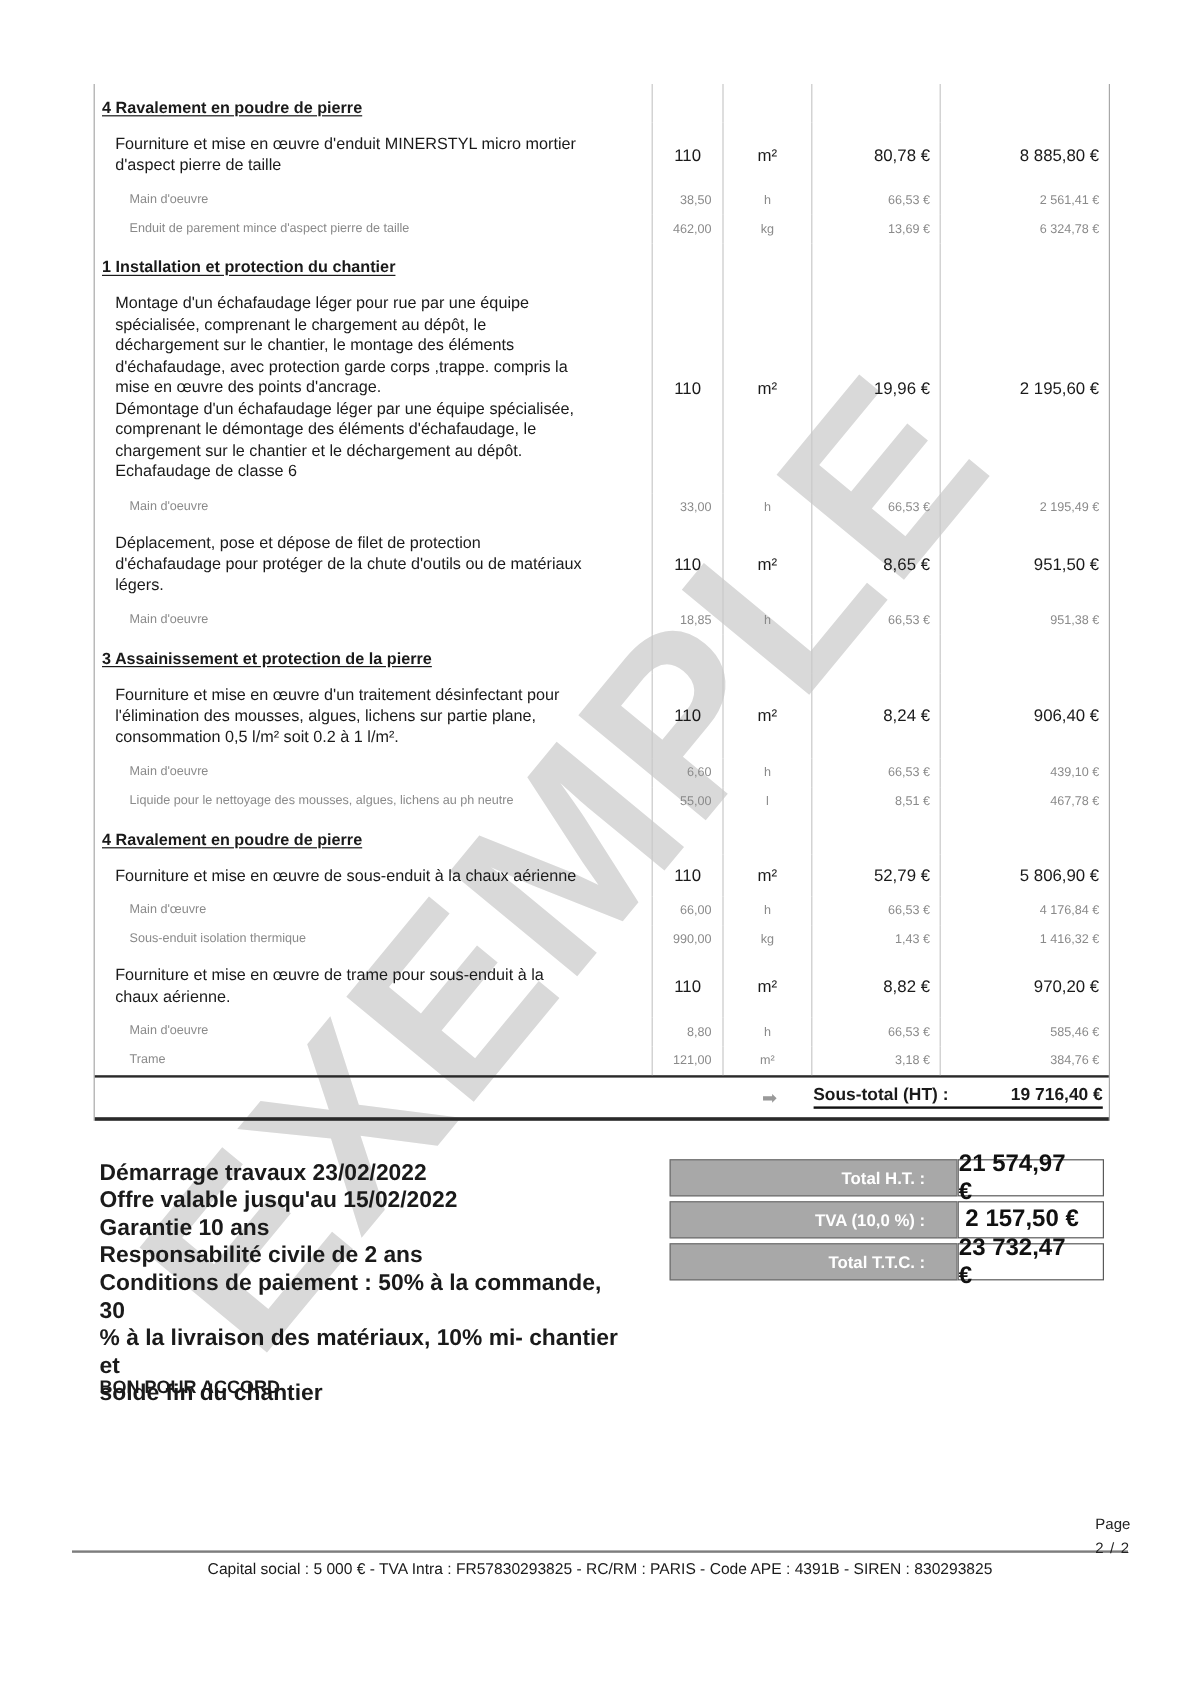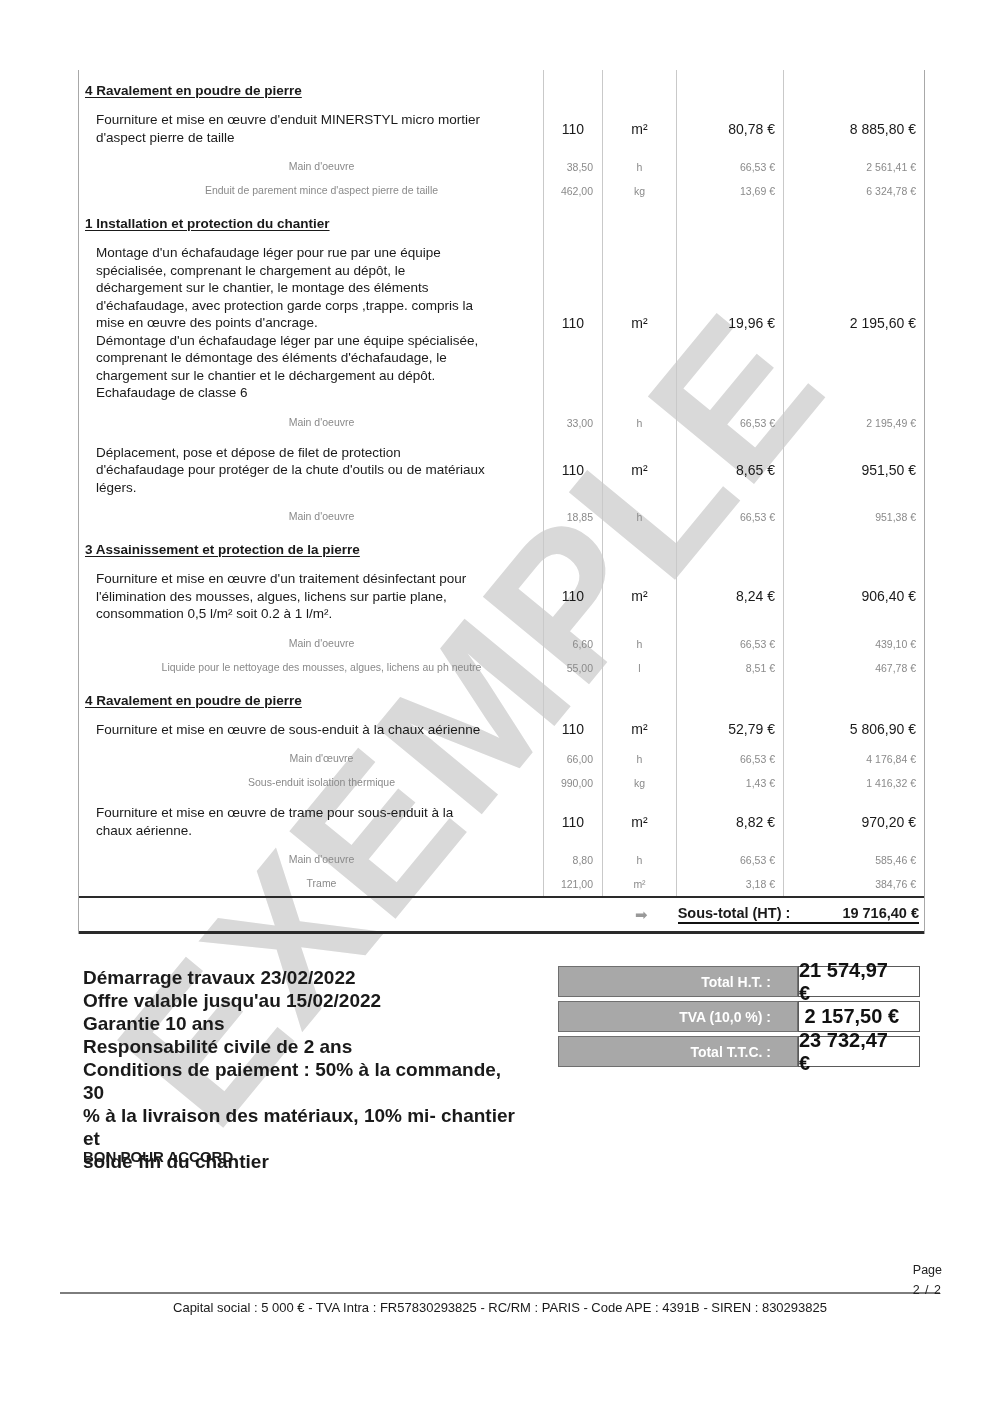--- a/index.html
+++ b/index.html
@@ -36,21 +36,21 @@
 
   .section .cell.d{padding:11px 8px 3px 6px;}
   .section .sec-label{font-weight:bold;font-size:13.5px;text-decoration:underline;text-underline-offset:2px;}
 
   .item{font-size:13.5px;}
   .item .cell.d{padding:9px 8px 9px 17px;line-height:17.5px;white-space:pre-line;}
   .item .cell.q,.item .cell.u{display:flex;align-items:center;justify-content:center;font-size:14px;}
   .item .cell.p,.item .cell.t{display:flex;align-items:center;justify-content:flex-end;padding-right:8px;font-size:14px;}
 
   .sub{color:#8a8a8a;font-size:10.5px;}
-  .sub .cell.d{padding:5px 8px 7px 29px;text-align:center;}
+  .sub .cell.d{padding:5px 8px 7px 29px;}
   .sub .cell.q{display:flex;align-items:center;justify-content:flex-end;padding-right:9px;}
   .sub .cell.u{display:flex;align-items:center;justify-content:center;}
   .sub .cell.p,.sub .cell.t{display:flex;align-items:center;justify-content:flex-end;padding-right:8px;}
 
   .subtotal{
     display:flex;align-items:center;justify-content:flex-end;
     height:33px;
     border-top:2px solid #2a2a2a;border-bottom:3px solid #2a2a2a;
     padding-right:5px;
     font-size:14.5px;font-weight:bold;

